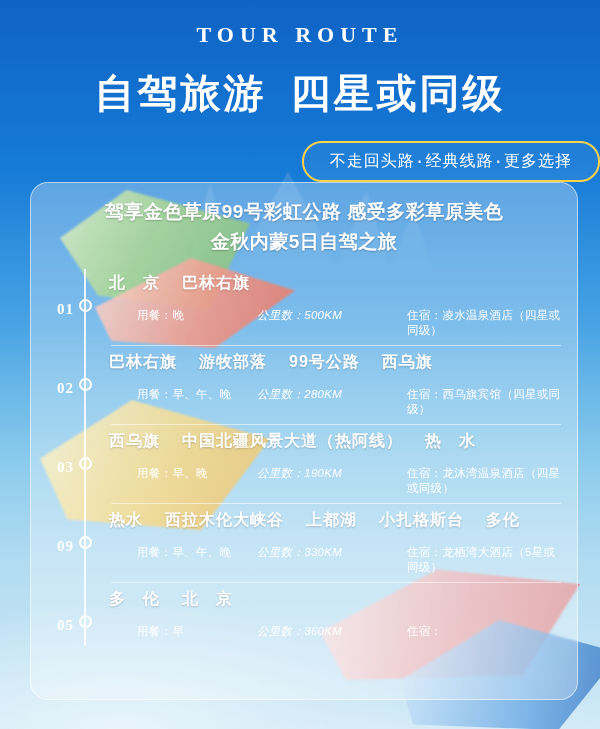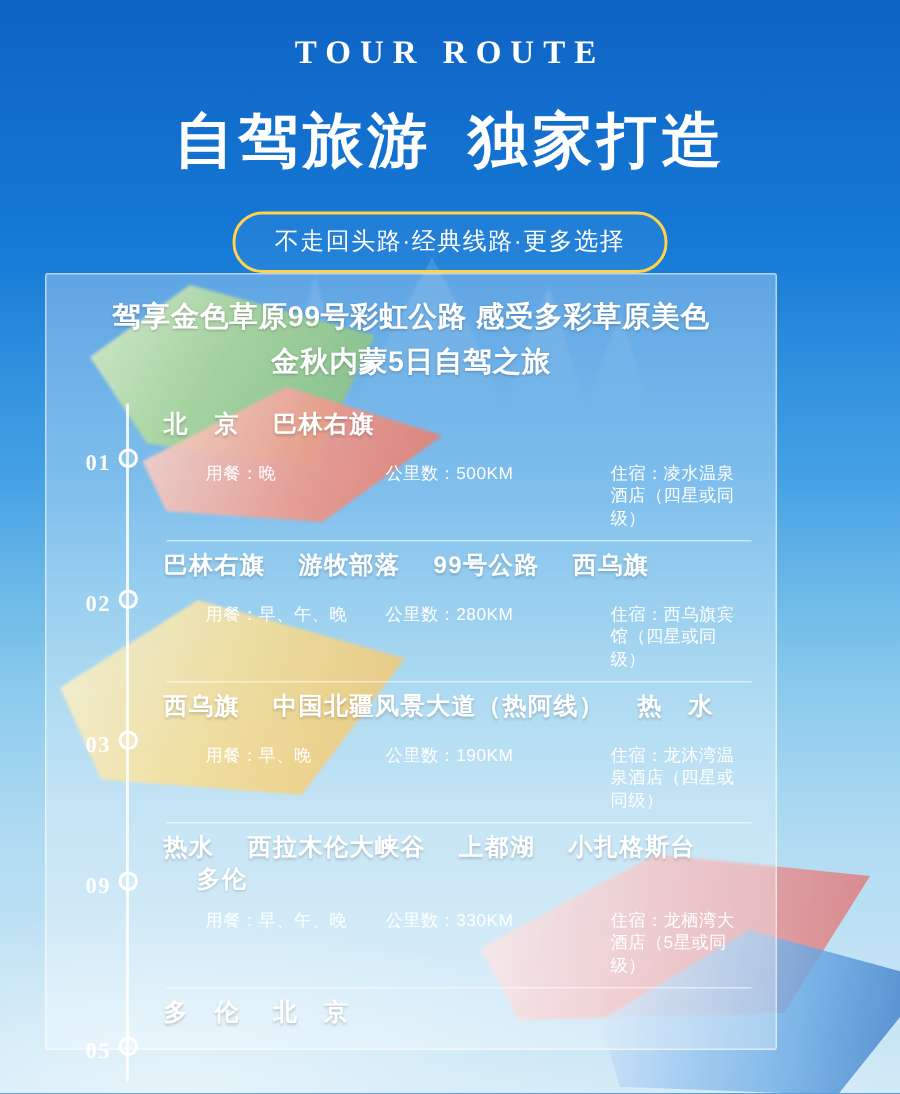--- a/index.html
+++ b/index.html
@@ -109,43 +109,44 @@
     font-weight: bold;
     letter-spacing: 3px;
   }
   .main-title .gap {
     display: inline-block;
     width: 24px;
   }
   .subtitle-wrap {
     margin-top: 20px;
     display: flex;
-    justify-content: center;
+    justify-content: flex-end;
+    font-family: Liberation Mono, monospace;
   }
   .subtitle {
     border: 2px solid #ffd24a;
     color: #ffffff;
     font-size: 16px;
     letter-spacing: 1px;
     border-radius: 20px;
     padding: 8px 26px;
     background: rgba(255,255,255,0.06);
   }
 
   
   .card {
     position: absolute;
     z-index: 6;
     left: 30px;
     top: 182px;
-    width: 488px;
+    width: 548px;
     height: 518px;
     background: rgba(255,255,255,0.30);
     border: 1px solid rgba(255,255,255,0.55);
-    border-radius: 2px;
+    border-radius: 18px;
     box-sizing: border-box;
     padding: 14px 16px 10px 16px;
     backdrop-filter: blur(1px);
   }
   .card-title {
     text-align: center;
     color: #ffffff;
     font-weight: bold;
     font-size: 19px;
     letter-spacing: 0.5px;
@@ -213,21 +214,21 @@
   }
   .meta {
     display: flex;
     align-items: flex-start;
     color: #ffffff;
     font-size: 11.5px;
     margin-top: 9px;
     letter-spacing: 0.3px;
   }
   .meta .m-meal { width: 148px; padding-left: 28px; box-sizing: border-box; }
-  .meta .m-km { width: 150px; }
+  .meta .m-km { width: 150px; font-style: italic; }
   .meta .m-hotel { flex: 1; }
   .divider {
     height: 1px;
     background: rgba(255,255,255,0.55);
     margin-top: 7px;
     margin-left: 2px;
   }
 </style>
 </head>
 <body>
@@ -238,21 +239,21 @@
   <div class="bg-building"></div>
   <div class="ribbon ribbon-green"></div>
   <div class="ribbon ribbon-red"></div>
   <div class="ribbon ribbon-yellow"></div>
   <div class="ribbon ribbon-pink"></div>
   <div class="ribbon ribbon-blue-b"></div>
 
   <div class="header">
     <div class="tour-route">TOUR ROUTE</div>
     <div class="main-title">
-      <span>自驾旅游</span><span class="gap"></span><span>独家打造</span>
+      <span>自驾旅游</span><span class="gap"></span><span>四星或同级</span>
     </div>
     <div class="subtitle-wrap">
       <div class="subtitle">不走回头路·经典线路·更多选择</div>
     </div>
   </div>
 
   <div class="card">
     <div class="card-title">
       <span>驾享金色草原99号彩虹公路 感受多彩草原美色</span>
       <span class="line2">金秋内蒙5日自驾之旅</span>
@@ -327,18 +328,23 @@
         <div class="divider"></div>
       </div>
 
       <div class="day last">
         <div class="day-num">05</div>
         <div class="day-dot"></div>
         <div class="stops">
           <span class="stop">多　伦</span>
           <span class="stop">北　京</span>
         </div>
+        <div class="meta">
+          <span class="m-meal">用餐：早</span>
+          <span class="m-km">公里数：360KM</span>
+          <span class="m-hotel">住宿：</span>
+        </div>
 
       </div>
 
     </div>
   </div>
 </div>
 
 </body></html>

